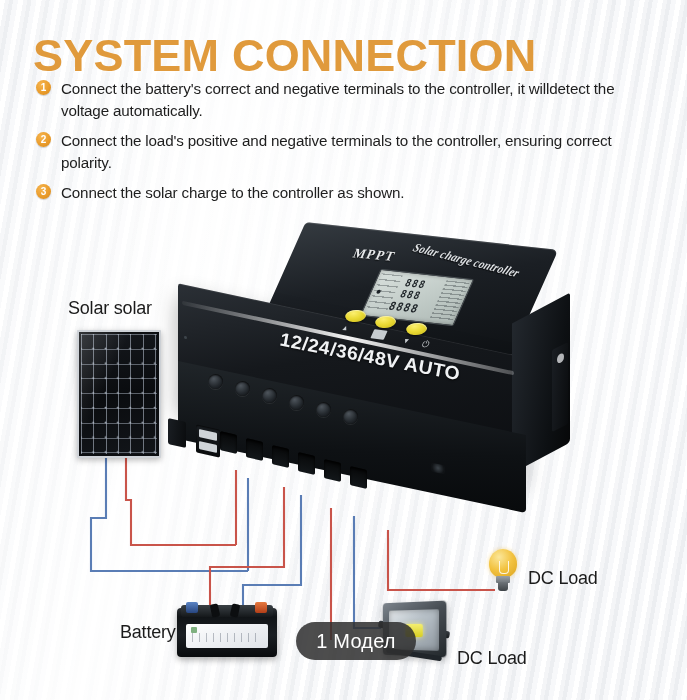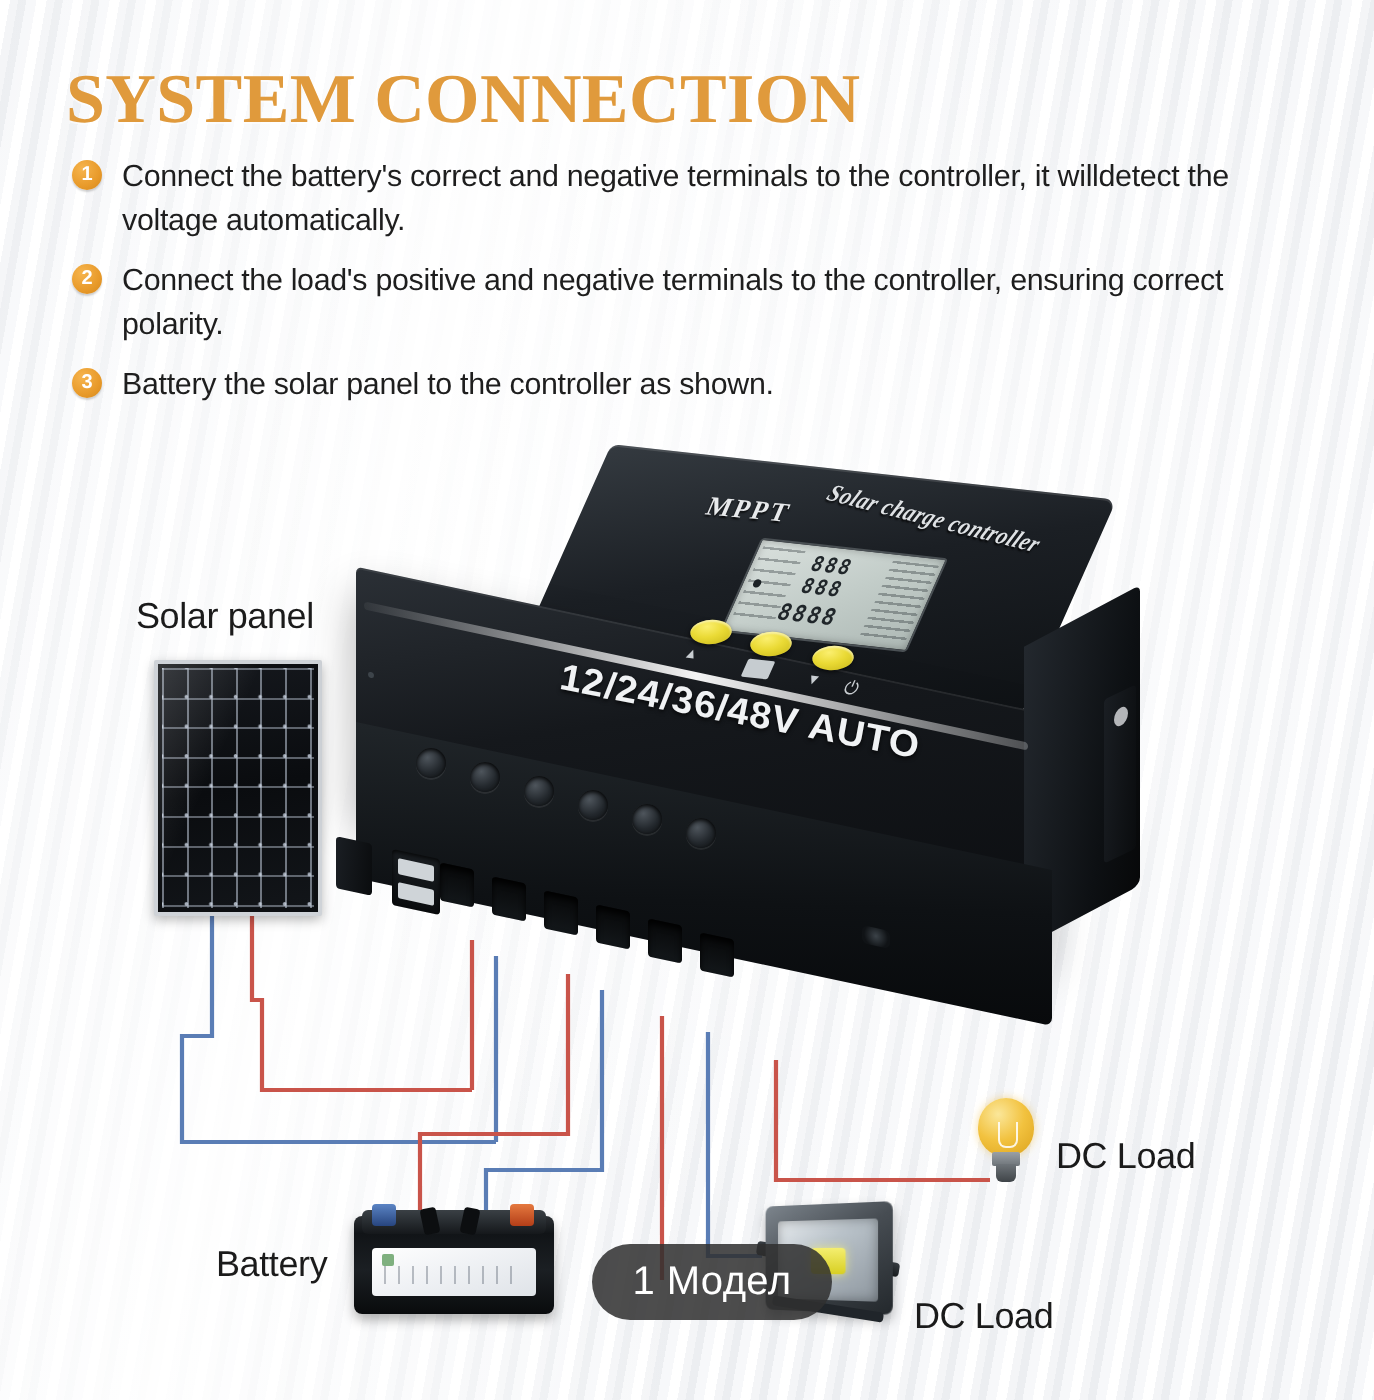--- a/index.html
+++ b/index.html
@@ -21,23 +21,23 @@
       linear-gradient(160deg,#fbfbfc 0%,#eef0f3 55%,#f6f7f9 100%);
   }
   #page:after{
     content:"";position:absolute;inset:0;pointer-events:none;
     background:radial-gradient(ellipse at 62% 40%, rgba(255,255,255,.75) 0%, rgba(255,255,255,0) 58%);
   }
 
   
   .title{
     position:absolute;left:33px;top:30px;
-    font-size:35px;font-weight:bold;letter-spacing:.2px;
+    font-size:45px;font-weight:bold;letter-spacing:.2px;
     color:#e09a3c;
-    font-family:Liberation Serif, serif;
+    font-family:Liberation Sans, sans-serif;
     text-shadow:0 1px 0 rgba(255,255,255,.6);
     z-index:6;
   }
   .steps{position:absolute;left:36px;top:78px;width:625px;z-index:6;}
   .step{position:relative;padding-left:25px;margin-bottom:8px;}
   .bullet{
     position:absolute;left:0;top:2px;width:15px;height:15px;border-radius:50%;
     background:radial-gradient(circle at 35% 30%, #f6b44d 0%, #e89a2a 60%, #d4871c 100%);
     color:#fff;font-size:10px;font-weight:bold;line-height:15px;text-align:center;
     box-shadow:0 1px 1px rgba(0,0,0,.18);
@@ -317,21 +317,21 @@
     <div class="step">
       <span class="bullet">1</span>
       <p>Connect the battery's correct and negative terminals to the controller, it willdetect the voltage automatically.</p>
     </div>
     <div class="step">
       <span class="bullet">2</span>
       <p>Connect the load's positive and negative terminals to the controller, ensuring correct polarity.</p>
     </div>
     <div class="step">
       <span class="bullet">3</span>
-      <p>Battery the solar panel to the controller as shown.</p>
+      <p>Connect the solar charge to the controller as shown.</p>
     </div>
   </div>
 
   <svg id="wires" viewBox="0 0 687 700">
     <g fill="none" stroke-width="2.1" stroke-linecap="butt" stroke-linejoin="miter">
 
       <path d="M106 454 L106 518 L91 518 L91 571 L248 571" stroke="#5a7db5"></path>
       <path d="M126 454 L126 500 L131 500 L131 545 L236 545" stroke="#c9544a"></path>
 
       <path d="M236 470 L236 545" stroke="#c9544a"></path>
@@ -343,21 +343,21 @@
       <path d="M301 495 L301 585 L243 585 L243 607" stroke="#5a7db5"></path>
 
       <path d="M331 508 L331 640" stroke="#c9544a"></path>
 
       <path d="M354 516 L354 628 L381 628" stroke="#5a7db5"></path>
 
       <path d="M388 530 L388 590 L495 590" stroke="#c9544a"></path>
     </g>
   </svg>
 
-  <div class="lbl" style="left:68px;top:298px;">Solar panel</div>
+  <div class="lbl" style="left:68px;top:298px;">Solar solar</div>
   <div id="solar-panel">
     <div class="cells"></div>
     <div class="dots"></div>
     <div class="gloss"></div>
   </div>
 
   <div id="controller">
     <div class="ctr-top"></div>
     <div class="ctr-front"></div>
     <div class="ctr-side"></div>
@@ -403,21 +403,21 @@
     <div class="port" style="left:164px;top:233px;"></div>
     <div class="port" style="left:190px;top:240px;"></div>
 
     <div id="usb">
       <i class="u1"></i>
       <i class="u2"></i>
     </div>
     <div class="dc-jack"></div>
   </div>
 
-  <div class="lbl" style="left:108px;top:622px;">Battery</div>
+  <div class="lbl" style="left:120px;top:622px;">Battery</div>
   <div id="battery">
     <div class="bat-body"></div>
     <div class="bat-lid"></div>
     <div class="term neg"></div>
     <div class="term pos"></div>
     <div class="bat-clamp c1"></div>
     <div class="bat-clamp c2"></div>
     <div class="bat-label"></div>
   </div>
 

